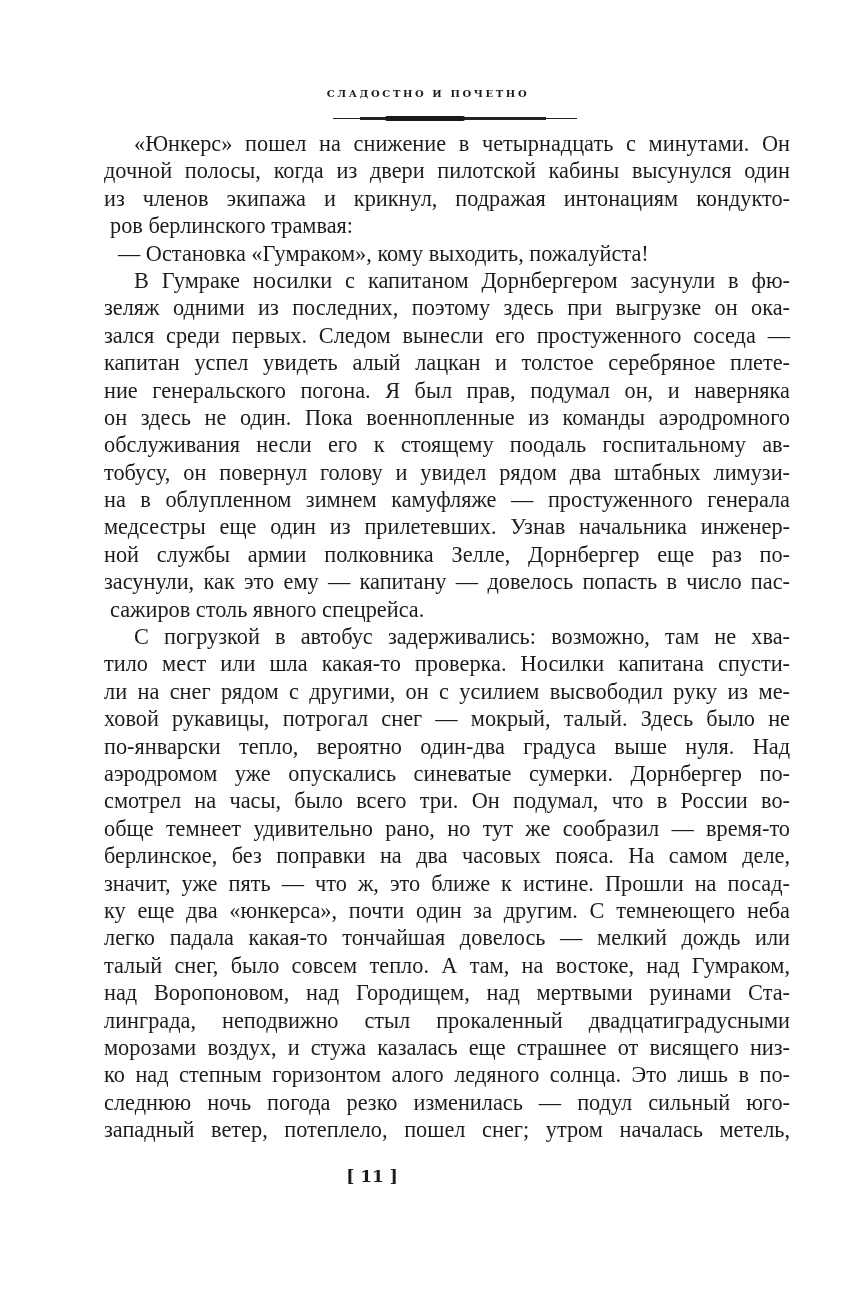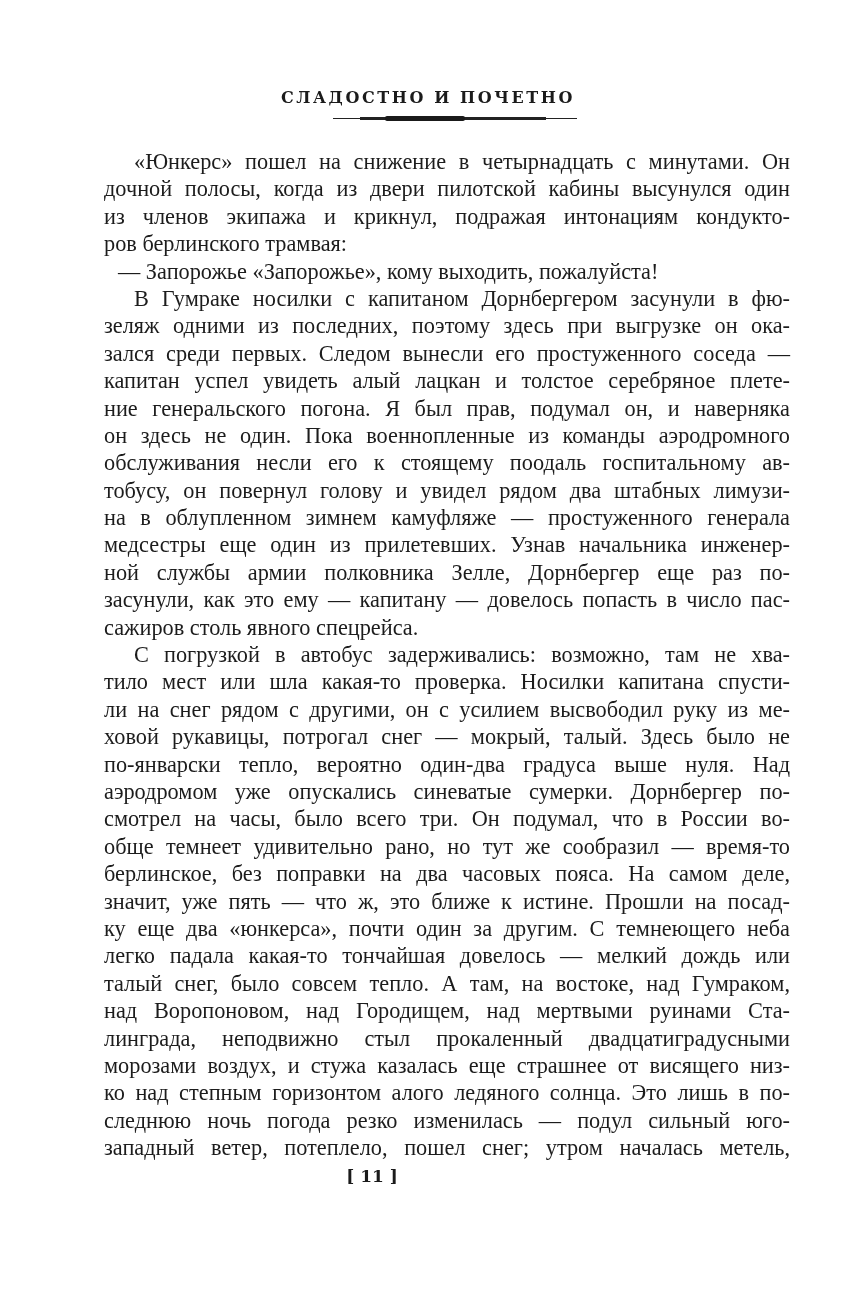--- a/index.html
+++ b/index.html
@@ -1,53 +1,53 @@
 <!DOCTYPE html>
 <html><head>
 <meta charset="utf-8">
 <style>
   html, body { margin:0; padding:0; background:#ffffff; }
   body { width:856px; height:1299px; position:relative; overflow:hidden; }
   .header {
     position:absolute; top:88px; left:0; width:856px; text-align:center;
-    font-family:"DejaVu Serif", serif; font-weight:bold; font-size:16px;
+    font-family:"DejaVu Serif", serif; font-weight:bold; font-size:10px;
     letter-spacing:2.6px; color:#1b1b1b;
   }
   .rule { position:absolute; top:118px; height:1px; background:#222; }
   .rule.thin { left:333px; width:244px; }
   .rule.mid { left:360px; width:186px; top:117px; height:3px; background:#222; }
   .rule.thick { left:385px; width:80px; top:116px; height:5px; background:#1a1a1a; border-radius:2px; }
   .body-text {
-    position:absolute; top:148px; left:104px; width:686px;
+    position:absolute; top:130px; left:104px; width:686px;
     font-family:"Liberation Serif", serif; font-size:22.3px; line-height:27.4px;
     color:#1c1c1c;
   }
   .ln { display:block; white-space:nowrap; text-align:justify; text-align-last:justify; height:27.4px; overflow:visible; }
   .ln.ind { padding-left:30px; }
-  .ln.last { text-align-last:left; }
+  .ln.last { text-align-last:left;margin-left:6px; }
   .ln.dash { padding-left:14px; text-align-last:left; }
   .page-num {
     position:absolute; top:1166px; left:0; width:744px; text-align:center;
     font-family:"DejaVu Serif", serif; font-weight:bold; font-size:17px; color:#1b1b1b;
   }
 </style>
 </head>
 <body>
 
 <div class="header">СЛАДОСТНО И ПОЧЕТНО</div>
 <div class="rule thin"></div>
 <div class="rule mid"></div>
 <div class="rule thick"></div>
 
 <div class="body-text">
   <span class="ln ind">«Юнкерс» пошел на снижение в четырнадцать с минутами. Он</span>
   <span class="ln">дочной полосы, когда из двери пилотской кабины высунулся один</span>
   <span class="ln">из членов экипажа и крикнул, подражая интонациям кондукто-</span>
   <span class="ln last">ров берлинского трамвая:</span>
-  <span class="ln dash">— Запорожье «Запорожье», кому выходить, пожалуйста!</span>
+  <span class="ln dash">— Остановка «Гумраком», кому выходить, пожалуйста!</span>
   <span class="ln ind">В Гумраке носилки с капитаном Дорнбергером засунули в фю-</span>
   <span class="ln">зеляж одними из последних, поэтому здесь при выгрузке он ока-</span>
   <span class="ln">зался среди первых. Следом вынесли его простуженного соседа —</span>
   <span class="ln">капитан успел увидеть алый лацкан и толстое серебряное плете-</span>
   <span class="ln">ние генеральского погона. Я был прав, подумал он, и наверняка</span>
   <span class="ln">он здесь не один. Пока военнопленные из команды аэродромного</span>
   <span class="ln">обслуживания несли его к стоящему поодаль госпитальному ав-</span>
   <span class="ln">тобусу, он повернул голову и увидел рядом два штабных лимузи-</span>
   <span class="ln">на в облупленном зимнем камуфляже — простуженного генерала</span>
   <span class="ln">медсестры еще один из прилетевших. Узнав начальника инженер-</span>

